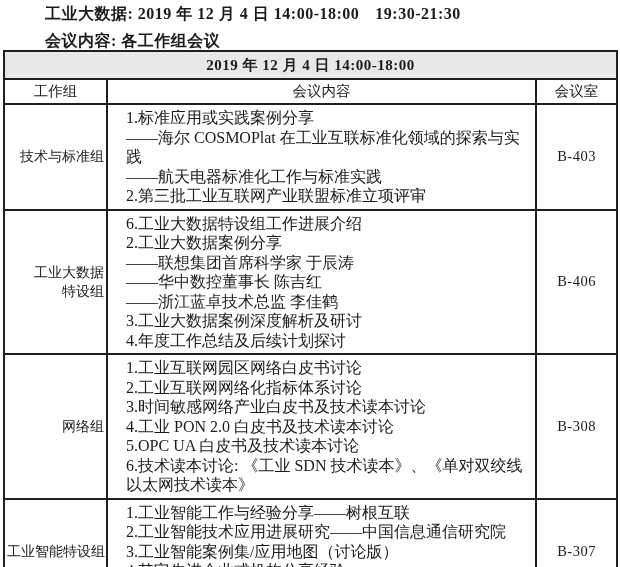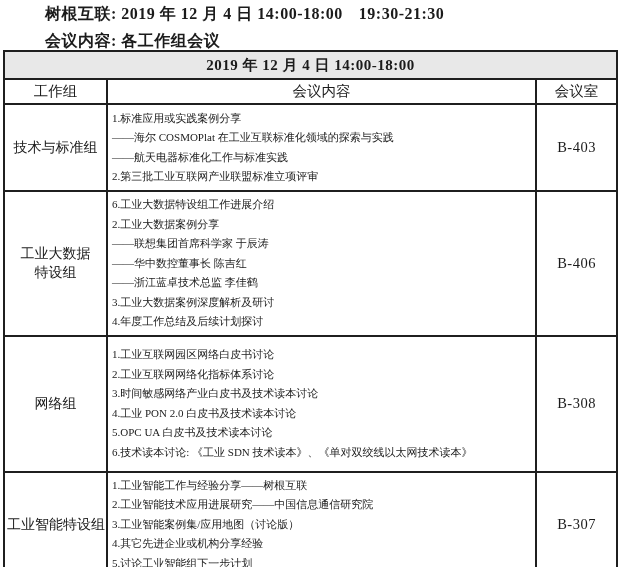--- a/index.html
+++ b/index.html
@@ -50,44 +50,44 @@
   }
   tr.header-row th {
     height: 21px;
     font-weight: normal;
     font-size: 14.5px;
     text-align: center;
     vertical-align: middle;
     border-radius: 11px;
   }
   td.group-cell {
-    text-align: center;
+    text-align: right;
     vertical-align: middle;
     font-size: 14px;
     padding: 2px 2px;
   }
   .group-line { white-space: nowrap; line-height: 19px; }
   td.content-cell {
     vertical-align: middle;
-    padding: 3px 4px 3px 4px;
-    font-size: 11px;
+    padding: 3px 4px 3px 18px;
+    font-size: 16px;
   }
   .agenda-item { line-height: 19.5px; }
   td.room-cell {
     text-align: center;
     vertical-align: middle;
     font-size: 14.5px;
     letter-spacing: 0.5px;
   }
 </style>
 </head>
 <body>
 
 <div class="meta-line meta-time">
-  <span>树根互联: </span><span>2019 年 12 月 4 日 14:00-18:00</span><span class="evening-gap">19:30-21:30</span>
+  <span>工业大数据: </span><span>2019 年 12 月 4 日 14:00-18:00</span><span class="evening-gap">19:30-21:30</span>
 </div>
 
 <div class="meta-line meta-content">
   <span>会议内容: </span><span>各工作组会议</span>
 </div>
 
 <table class="schedule">
   <colgroup>
     <col style="width:103px">
     <col style="width:429px">

